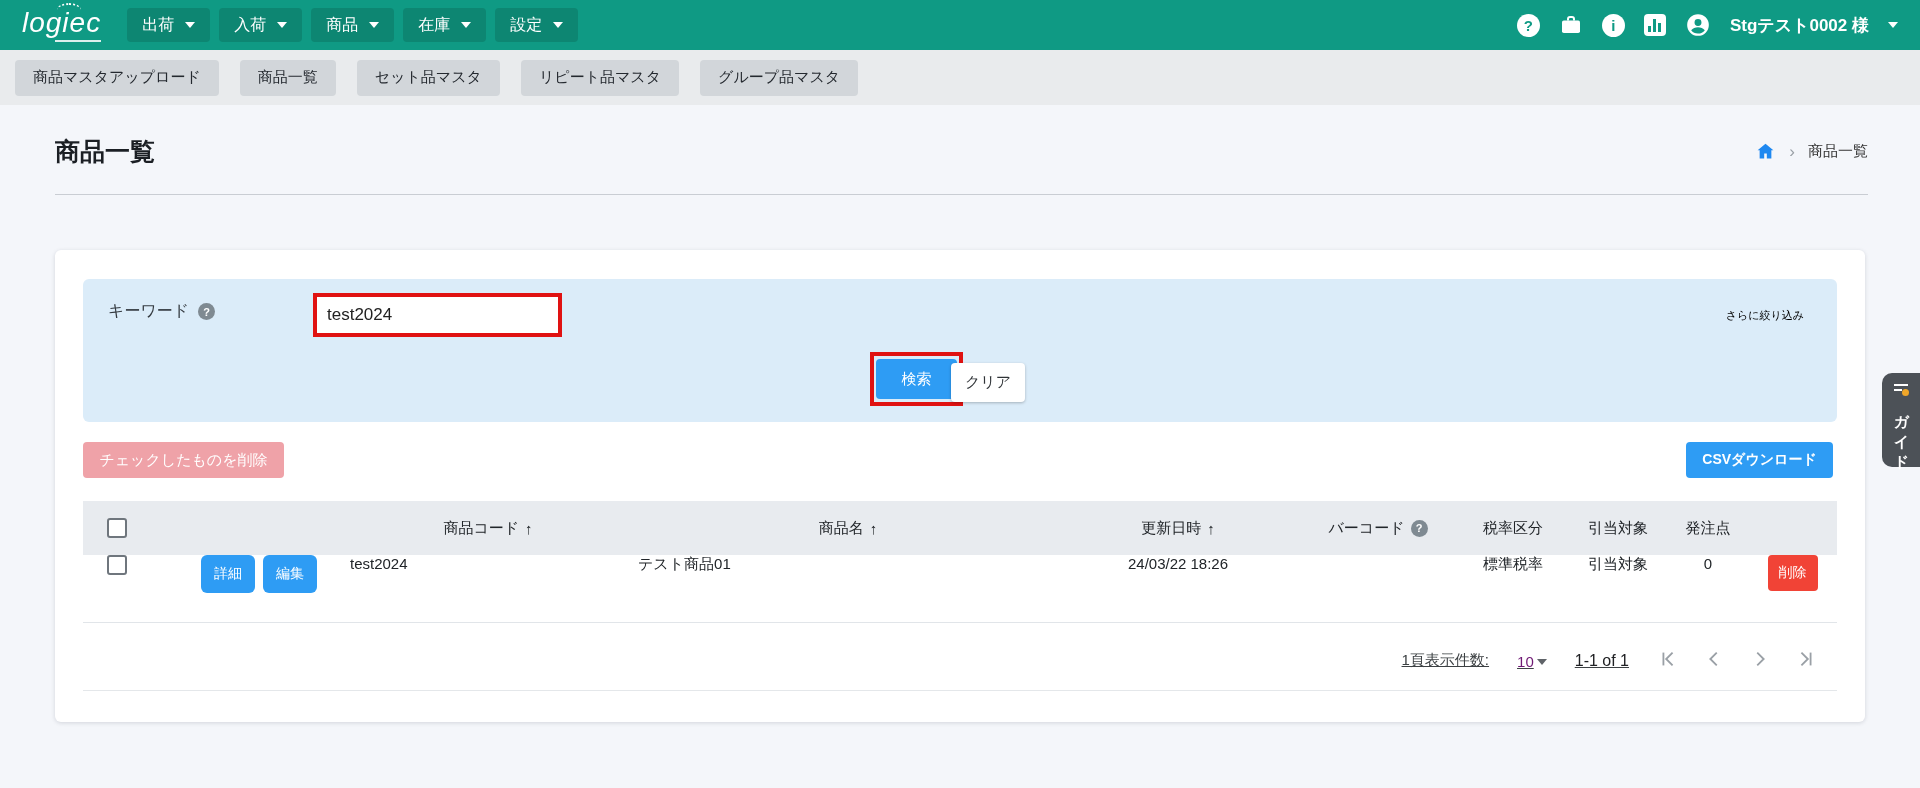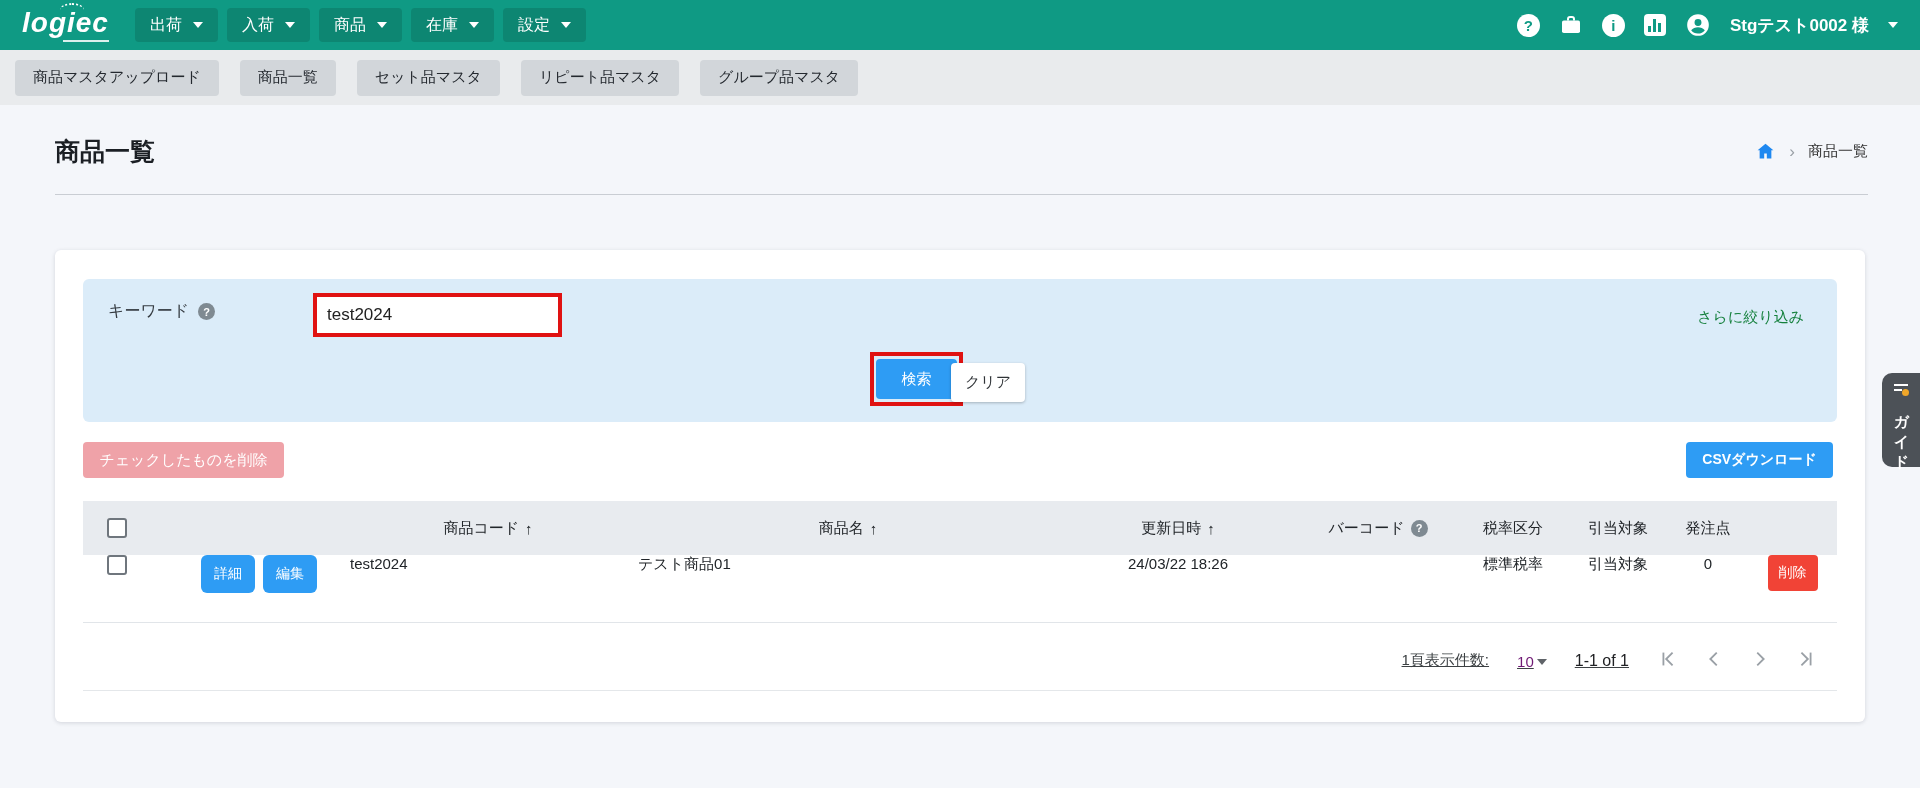--- a/index.html
+++ b/index.html
@@ -6,21 +6,21 @@
   html,body { width:1920px; height:788px; }
   body {
     font-family:"Liberation Sans", sans-serif;
     background:#f4f6fa;
     position:relative;
     overflow:hidden;
     color:#212529;
   }
   
   .navbar { height:50px; background:#0f9a84; display:flex; align-items:center; padding:0 22px; }
-  .logo { position:relative; color:#fff; font-size:28px; font-weight:bold; font-style:italic; letter-spacing:1px; margin-right:26px; line-height:1; cursor:pointer; }
+  .logo { position:relative; color:#fff; font-size:28px; font-weight:normal; font-style:italic; letter-spacing:1px; margin-right:26px; line-height:1; cursor:pointer; }
   .logo::before { content:""; position:absolute; top:-6px; left:44%; width:24px; height:12px; border-top:2px dotted #fff; border-radius:50% 50% 0 0; }
   .logo-tag { display:block; height:2px; width:46px; background:#fff; margin:3px 0 0 auto; opacity:.85; }
   .menus { display:flex; align-items:center; gap:9px;border-radius:16px; }
   .menu-btn { background:#0d8672; border:none; color:#fff; height:34px; padding:0 15px; border-radius:4px; font-size:16px; font-family:inherit; display:flex; align-items:center; gap:11px; cursor:pointer; }
   .caret { width:0; height:0; border-left:5px solid transparent; border-right:5px solid transparent; border-top:6px solid #fff; }
   .nav-right { margin-left:auto; display:flex; align-items:center; gap:19px; }
   .circle-icon { width:23px; height:23px; border-radius:50%; background:#fff; color:#0f9a84; font-size:15px; font-weight:bold; display:flex; align-items:center; justify-content:center; cursor:pointer; }
   .chart-icon { width:22px; height:22px; background:#fff; border-radius:4px; display:flex; align-items:flex-end; justify-content:center; gap:2px; padding:4px 3px; cursor:pointer; }
   .chart-icon i { display:block; width:3px; background:#0f9a84; }
   .svg-icon { cursor:pointer; display:flex; }
@@ -34,21 +34,21 @@
   .breadcrumb { display:flex; align-items:center; gap:13px; font-size:15px; color:#333; }
   .crumb-sep { color:#9aa0a6; font-size:17px; }
   .divider1 { margin:26px 52px 0 55px; border-top:1px solid #c9cdd3; }
   
   .card { position:absolute; left:55px; top:250px; width:1810px; height:472px; background:#fff; border-radius:6px; box-shadow:0 1px 4px rgba(20,30,50,.15); }
   .search-panel { position:absolute; left:28px; top:29px; width:1754px; height:143px; background:#dbecf9; border-radius:6px; }
   .kw-label { position:absolute; left:25px; top:22px; display:flex; align-items:center; gap:9px; font-size:16px; color:#343a40; }
   .help-circle { width:17px; height:17px; border-radius:50%; background:#7f8a92; color:#fff; font-size:11px; font-weight:bold; display:flex; align-items:center; justify-content:center; cursor:pointer; }
   .input-annot { position:absolute; left:230px; top:14px; width:249px; height:44px; border:4px solid #e01212; background:#fff; display:flex; }
   .kw-input { flex:1; border:none; outline:none; font-size:17px; font-family:inherit; padding:0 10px; color:#222; background:#fff; min-width:0; }
-  .more-link { position:absolute; right:33px; top:29px; font-size:15px; color:#15803d; cursor:pointer; }
+  .more-link { position:absolute; right:33px; top:29px; font-size:11px; color:#000000; cursor:pointer; }
   .btn-annot { position:absolute; left:787px; top:73px; border:4px solid #e01212; padding:3px 2px; }
   .search-btn { width:81px; height:40px; background:#2e9cf4; color:#fff; border:none; border-radius:4px; font-size:15px; font-family:inherit; cursor:pointer; }
   .clear-btn { position:absolute; left:868px; top:84px; width:74px; height:39px; background:#fff; border:none; border-radius:4px; box-shadow:0 1px 3px rgba(0,0,0,.25); font-size:15px; font-family:inherit; color:#2f3337; cursor:pointer; }
   .delete-checked { position:absolute; left:28px; top:192px; width:201px; height:36px; background:#efa2a8; color:#fff; border:none; border-radius:4px; font-size:15px; font-family:Liberation Mono, monospace; cursor:default; }
   .csv-btn { position:absolute; left:1631px; top:192px; width:147px; height:36px; background:#2e9cf4; color:#fff; border:none; border-radius:4px; font-size:14px; font-weight:bold; font-family:inherit; cursor:pointer; }
   
   .table { position:absolute; left:28px; top:251px; width:1754px; }
   .thead { height:54px; background:#e8ebef; display:flex; align-items:center; font-size:15px; color:#212529; }
   .trow { height:68px; display:flex; border-bottom:1px solid #e1e5e9; font-size:15px; color:#212529; }
   .col-check { width:110px; padding-left:24px; }

